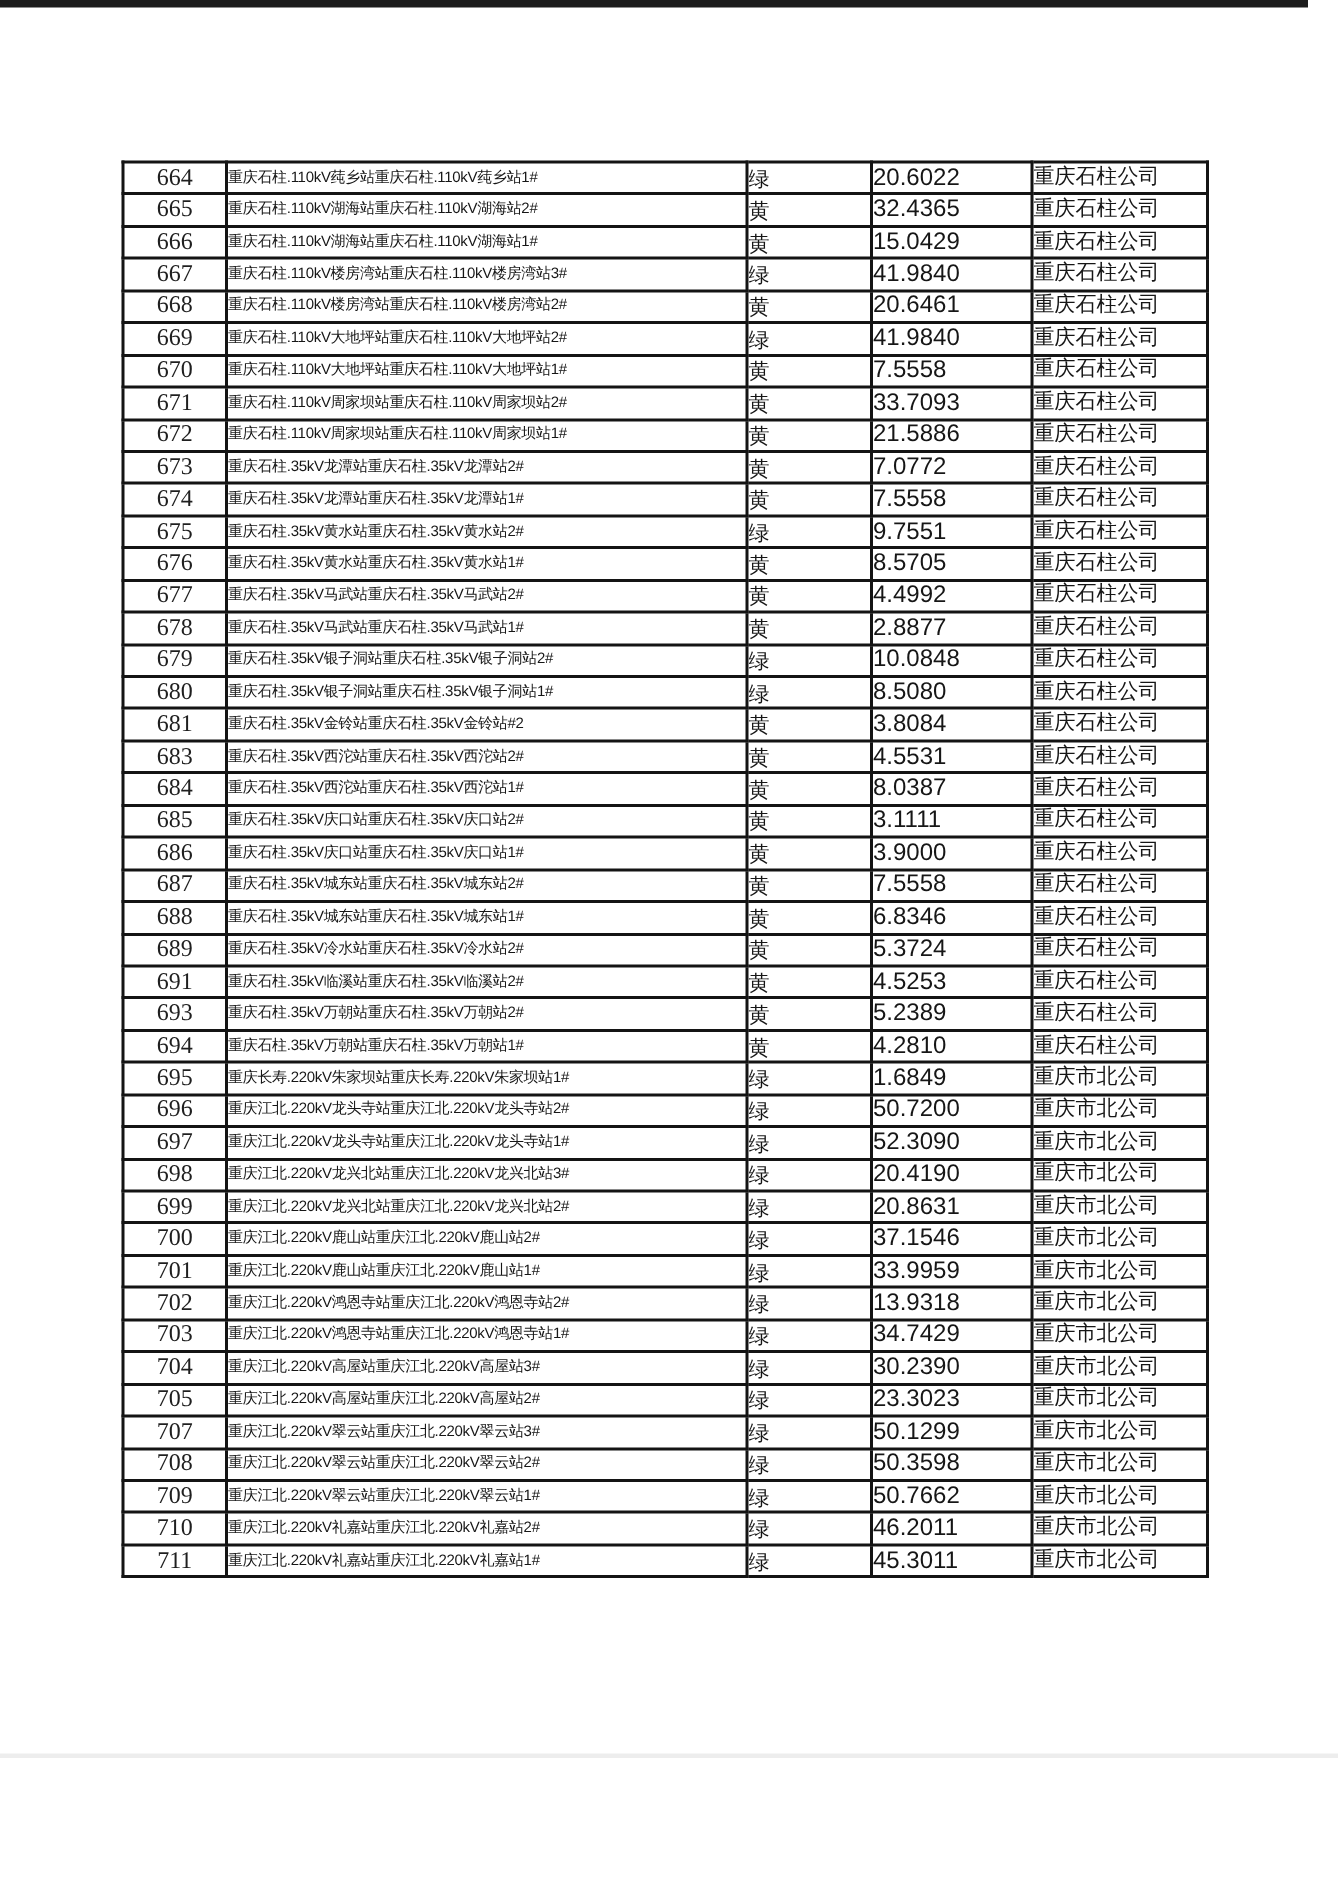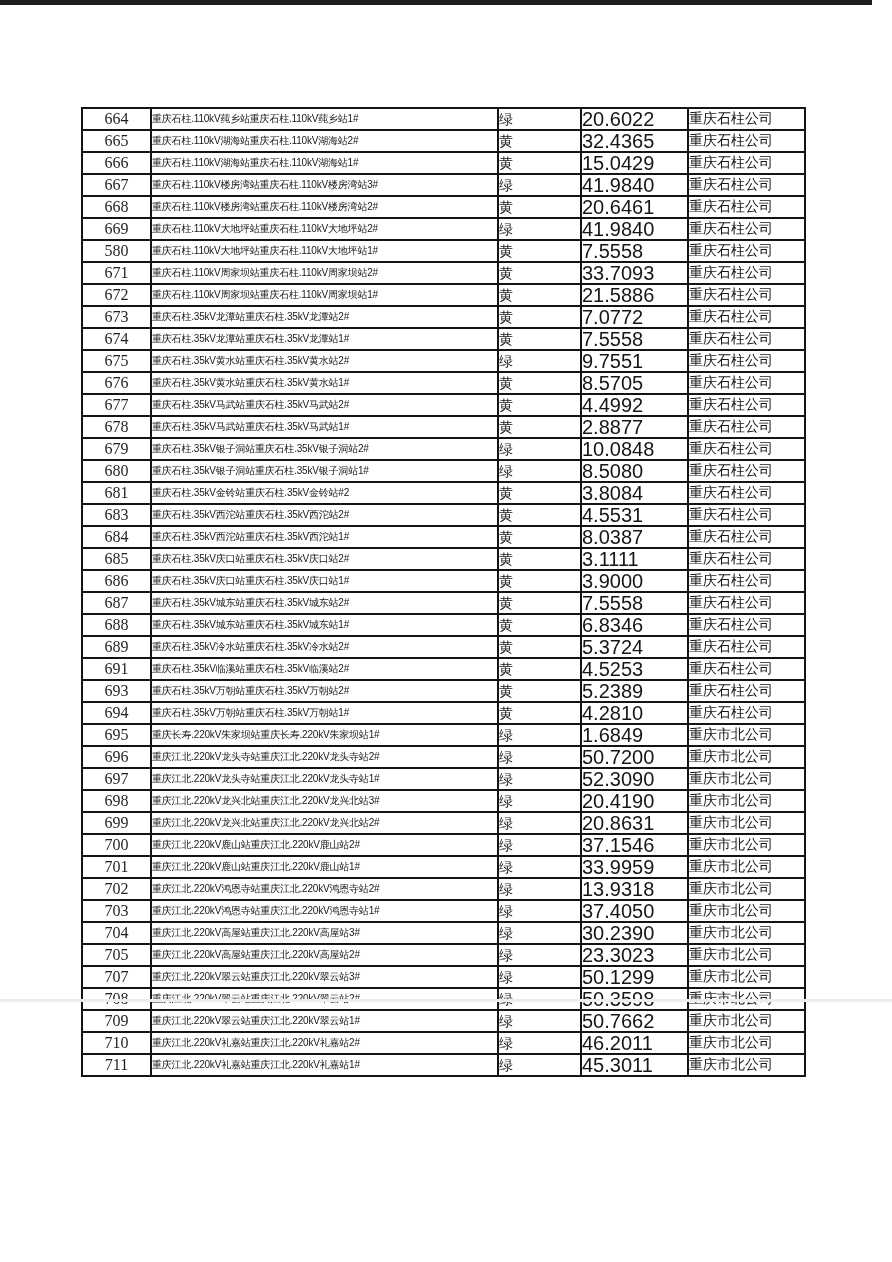--- a/index.html
+++ b/index.html
@@ -9,21 +9,21 @@
   }
   body {
     width: 892px;
     height: 1262px;
     overflow: hidden;
     font-family: "Liberation Sans", sans-serif;
   }
   .page {
     position: relative;
     width: 892px;
-    height: 1002px;
+    height: 1172px;
     background: #ffffff;
   }
   .top-strip {
     position: absolute;
     top: 0;
     left: 0;
     width: 872px;
     height: 5px;
     background: #1c1c1c;
   }
@@ -64,21 +64,21 @@
   td.c-name {
     font-size: 10px;
     padding-left: 4px;
     letter-spacing: -0.2px;
   }
   td.c-status {
     font-size: 14px;
     padding-left: 5px;
   }
   td.c-value {
-    font-size: 20px;
+    font-size: 16px;
     padding-left: 5px;
   }
   td.c-company {
     font-size: 14px;
     padding-left: 6px;
     font-family: Liberation Mono, monospace;
   }
 </style>
 </head>
 <body>
@@ -138,21 +138,21 @@
 
         <tr>
           <td class="c-id">669</td>
           <td class="c-name">重庆石柱.110kV大地坪站重庆石柱.110kV大地坪站2#</td>
           <td class="c-status">绿</td>
           <td class="c-value">41.9840</td>
           <td class="c-company">重庆石柱公司</td>
         </tr>
 
         <tr>
-          <td class="c-id">580</td>
+          <td class="c-id">670</td>
           <td class="c-name">重庆石柱.110kV大地坪站重庆石柱.110kV大地坪站1#</td>
           <td class="c-status">黄</td>
           <td class="c-value">7.5558</td>
           <td class="c-company">重庆石柱公司</td>
         </tr>
 
         <tr>
           <td class="c-id">671</td>
           <td class="c-name">重庆石柱.110kV周家坝站重庆石柱.110kV周家坝站2#</td>
           <td class="c-status">黄</td>
@@ -384,21 +384,21 @@
           <td class="c-name">重庆江北.220kV鸿恩寺站重庆江北.220kV鸿恩寺站2#</td>
           <td class="c-status">绿</td>
           <td class="c-value">13.9318</td>
           <td class="c-company">重庆市北公司</td>
         </tr>
 
         <tr>
           <td class="c-id">703</td>
           <td class="c-name">重庆江北.220kV鸿恩寺站重庆江北.220kV鸿恩寺站1#</td>
           <td class="c-status">绿</td>
-          <td class="c-value">37.4050</td>
+          <td class="c-value">34.7429</td>
           <td class="c-company">重庆市北公司</td>
         </tr>
 
         <tr>
           <td class="c-id">704</td>
           <td class="c-name">重庆江北.220kV高屋站重庆江北.220kV高屋站3#</td>
           <td class="c-status">绿</td>
           <td class="c-value">30.2390</td>
           <td class="c-company">重庆市北公司</td>
         </tr>

